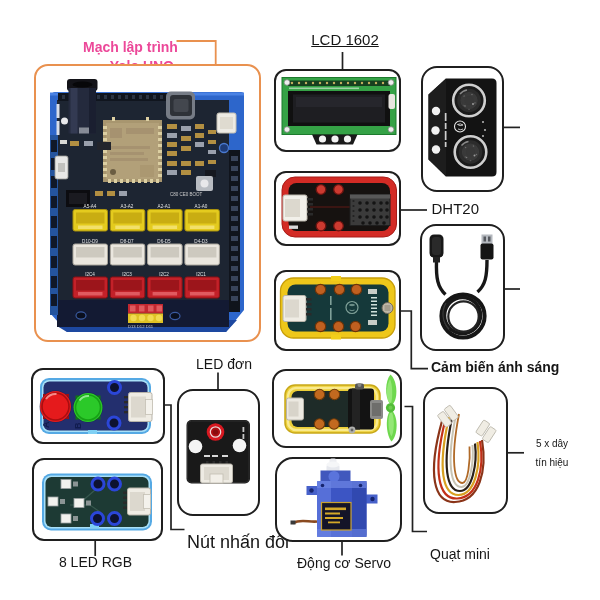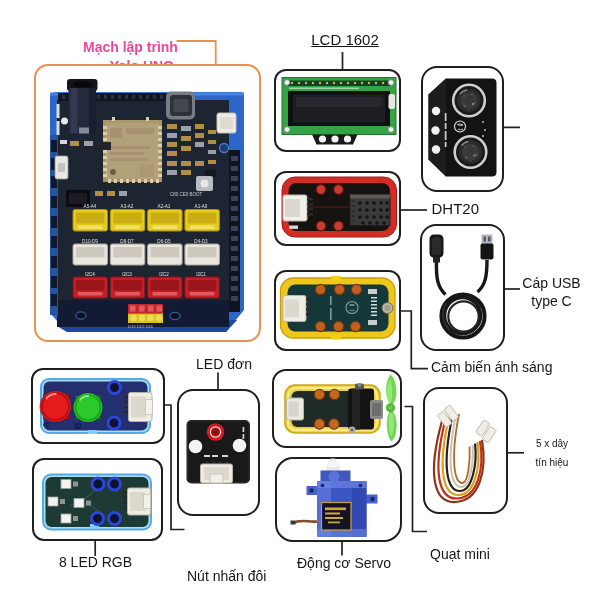--- a/index.html
+++ b/index.html
@@ -40,24 +40,23 @@
 <div class="box" style="left:421px;top:66px;width:83px;height:126px;border-radius:16px;z-index:2"></div>
 <div class="box" style="left:420px;top:224px;width:85px;height:127px;border-radius:16px;z-index:2"></div>
 <div class="box" style="left:423px;top:387px;width:85px;height:127px;border-radius:16px;z-index:2"></div>
 <div class="box" style="left:177px;top:389px;width:83px;height:127px;border-radius:16px;z-index:2"></div>
 <div class="box" style="left:31px;top:368px;width:134px;height:76px;border-radius:12px;z-index:2"></div>
 <div class="box" style="left:32px;top:458px;width:131px;height:83px;border-radius:12px;z-index:2"></div>
 
 <div class="lbl" style="left:83px;top:38px;width:91px;text-align:right;color:#ec4899;font-weight:bold;font-size:14px;line-height:19px;">Mạch lập trình<br>Yolo UNO</div>
 <div class="lbl" style="left:300px;top:31px;width:90px;text-align:center;text-decoration:underline;">LCD 1602</div>
 <div class="lbl" style="left:431.5px;top:199.5px;">DHT20</div>
-<div class="lbl" style="left:506.5px;top:273.5px;width:90px;text-align:center;font-size:14px;line-height:18.5px;">Cáp USB<br>type C</div>
-<div class="lbl" style="left:431px;top:358.5px;font-size:14px;">Cảm biến ánh sáng</div>
+<div class="lbl" style="left:431px;top:358.5px;font-size:14px;font-weight:bold;">Cảm biến ánh sáng</div>
 <div class="lbl" style="left:179px;top:355.5px;width:90px;text-align:center;font-size:14px;">LED đơn</div>
-<div class="lbl" style="left:187px;top:534px;font-size:14px;margin-top:34px;">Nút nhấn đôi</div>
+<div class="lbl" style="left:187px;top:534px;font-size:18px;">Nút nhấn đôi</div>
 <div class="lbl" style="left:50px;top:554px;width:91px;text-align:center;font-size:14px;">8 LED RGB</div>
 <div class="lbl" style="left:297px;top:555px;width:90px;text-align:center;font-size:14px;">Động cơ Servo</div>
 <div class="lbl" style="left:430px;top:521.5px;font-size:14px;margin-top:24px;">Quạt mini</div>
 <div class="lbl" style="left:512px;top:435px;width:80px;text-align:center;font-size:10px;line-height:18.5px;">5 x dây<br>tín hiệu</div>
 
 <svg width="600" height="600" style="z-index:3">
 
   <path d="M52 95 Q52 92 55 92 H241 Q244 92 244 95 V310 L226 332 H104 L101 329 H99 L96 332 H67 L50 313 V95 Z" fill="#2d66cb"></path>
   <path d="M57 326 L67 332 H226 L237 320 H60 Z" fill="#1d48a0"></path>
 

